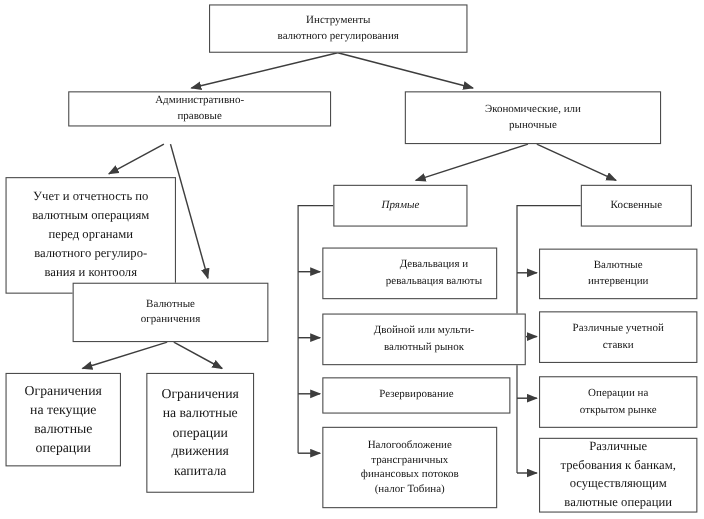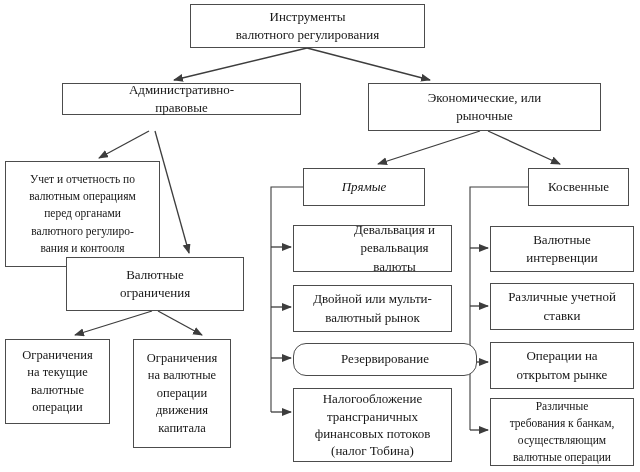--- a/index.html
+++ b/index.html
@@ -26,41 +26,41 @@
   .node {
     position: absolute;
     box-sizing: border-box;
     border: 1px solid #4c4c4c;
     background: #ffffff;
     display: flex;
     align-items: center;
     justify-content: center;
     text-align: center;
     white-space: pre-line;
-    font-size: 13px;
+    font-size: 10px;
     line-height: 1.42;
     padding: 2px 4px;
   }
   .node.sm { font-size: 12.5px; line-height: 1.4; }
   .node.xs { font-size: 11.5px; line-height: 1.5; }
   .node.tight { line-height: 1.33; }
 
   
   #n-root        { left: 190px; top: 4px;   width: 235px; height: 44px; }
   #n-admin       { left: 62px;  top: 83px;  width: 239px; height: 32px; }
   #n-econ        { left: 368px; top: 83px;  width: 233px; height: 48px; }
   #n-accounting  { left: 5px;   top: 161px; width: 155px; height: 106px; }
   #n-restrict    { left: 66px;  top: 257px; width: 178px; height: 54px; }
   #n-current     { left: 5px;   top: 339px; width: 105px; height: 85px; }
   #n-capital     { left: 133px; top: 339px; width: 98px;  height: 109px; }
   #n-direct      { left: 303px; top: 168px; width: 122px; height: 38px; font-style: italic; }
   #n-indirect    { left: 528px; top: 168px; width: 101px; height: 38px; }
   #n-deval       { left: 293px; top: 225px; width: 159px; height: 47px; padding-left: 48px; }
-  #n-dual        { left: 293px; top: 285px; width: 159px; height: 47px; }
-  #n-reserve     { left: 293px; top: 343px; width: 184px; height: 33px; border-radius: 13px; }
+  #n-dual        { left: 293px; top: 285px; width: 185px; height: 47px; }
+  #n-reserve     { left: 293px; top: 343px; width: 171px; height: 33px; }
   #n-tobin       { left: 293px; top: 388px; width: 159px; height: 74px; }
   #n-interv      { left: 490px; top: 226px; width: 144px; height: 46px; }
   #n-rate        { left: 490px; top: 283px; width: 144px; height: 47px; }
   #n-openmkt     { left: 490px; top: 342px; width: 144px; height: 47px; }
   #n-bankreq     { left: 490px; top: 398px; width: 144px; height: 68px; }
 </style>
 </head>
 <body>
 
 <div id="diagram">

